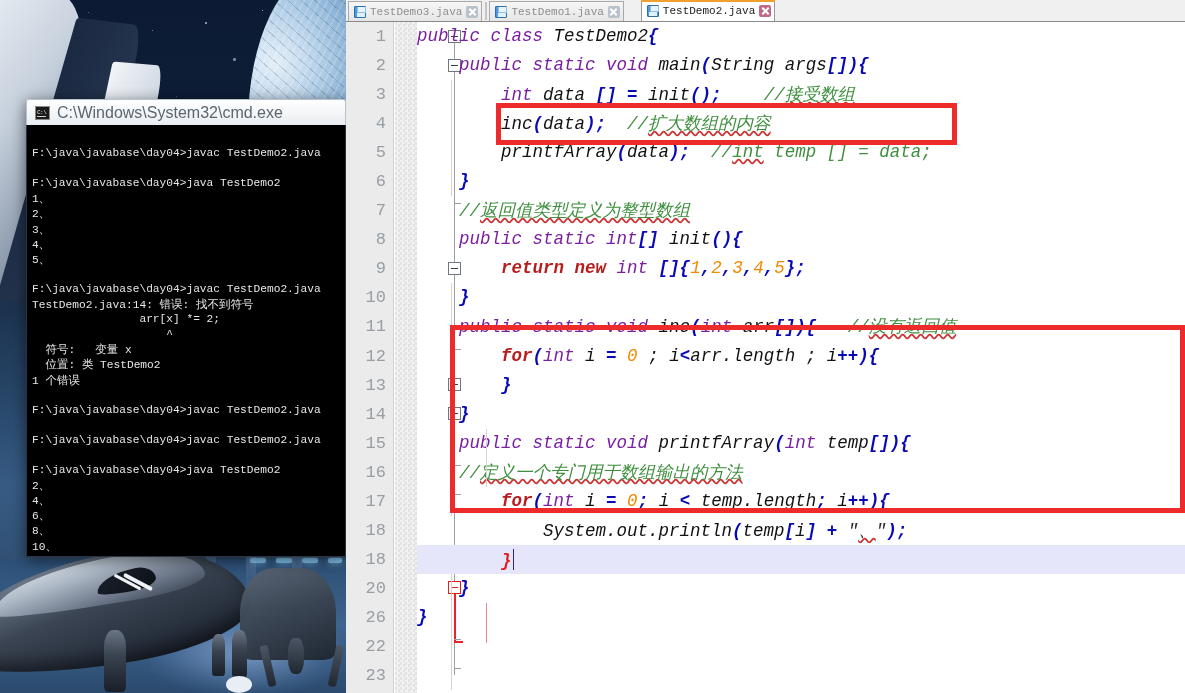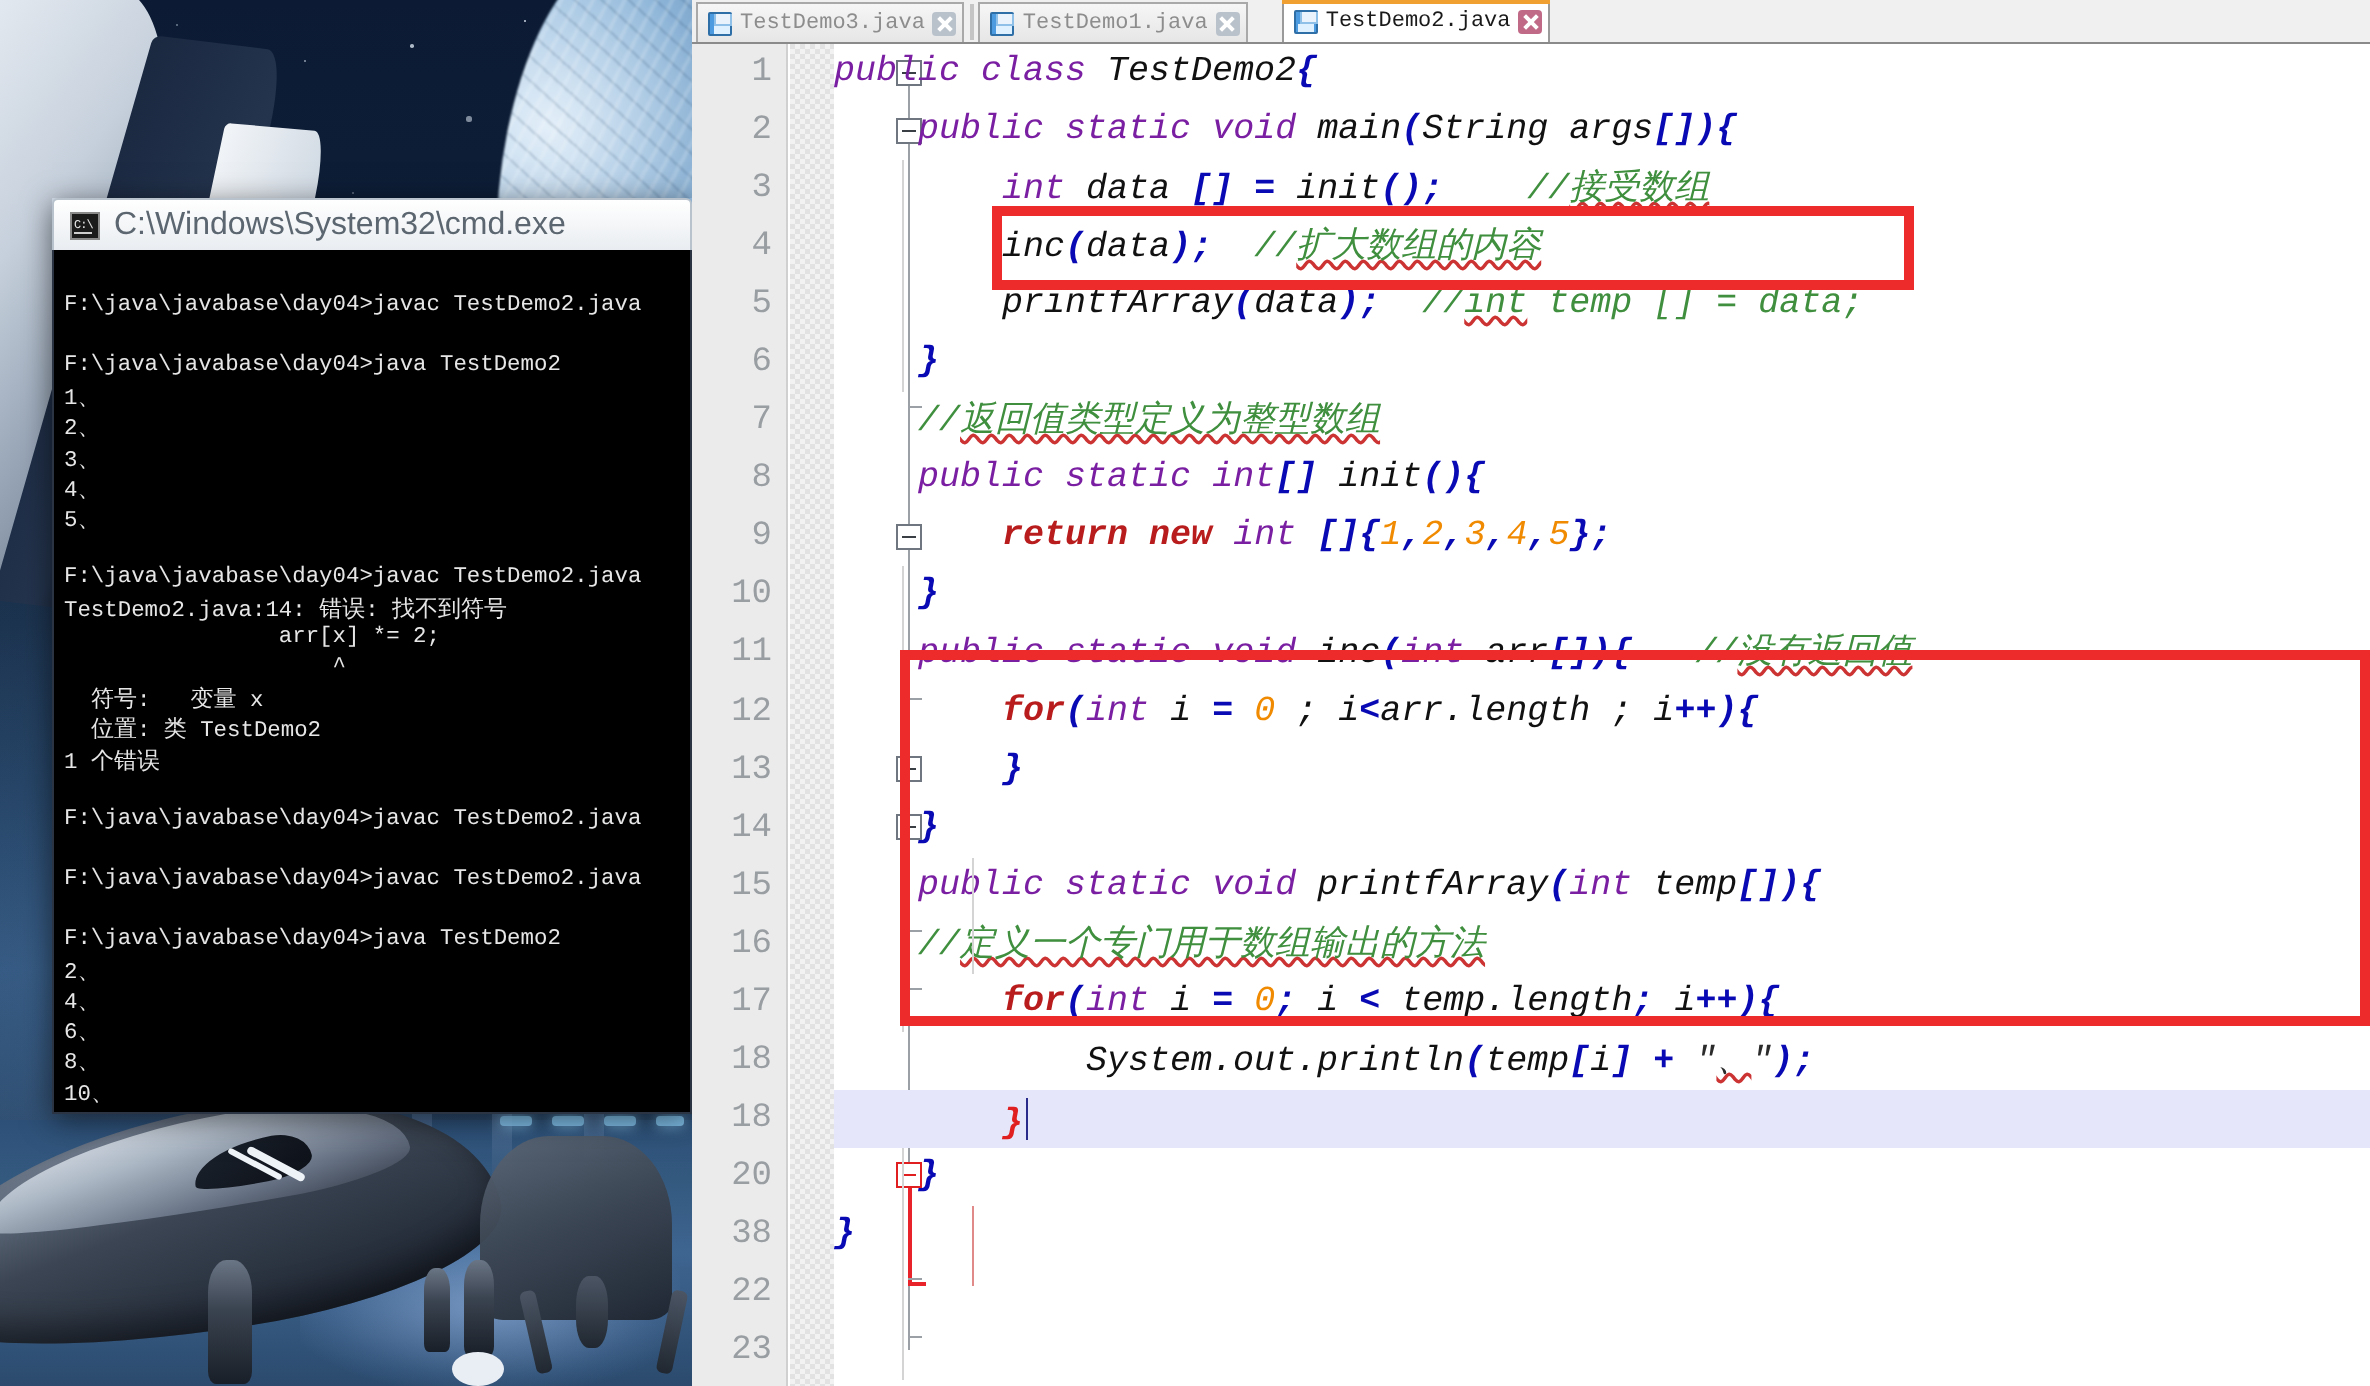--- a/index.html
+++ b/index.html
@@ -395,21 +395,21 @@
           <div class="gnum">11</div>
           <div class="gnum">12</div>
           <div class="gnum">13</div>
           <div class="gnum">14</div>
           <div class="gnum">15</div>
           <div class="gnum">16</div>
           <div class="gnum">17</div>
           <div class="gnum">18</div>
           <div class="gnum">18</div>
           <div class="gnum">20</div>
-          <div class="gnum">38</div>
+          <div class="gnum">26</div>
           <div class="gnum">22</div>
           <div class="gnum">23</div>
         </div>
       <div id="foldcol">
         <div id="foldline"></div>
 
         <div class="fold-box" style="top:8px"></div>
         <div class="fold-box" style="top:37px"></div>
         <div class="fold-tick" style="top:181px"></div>
         <div class="fold-box" style="top:240px"></div>

